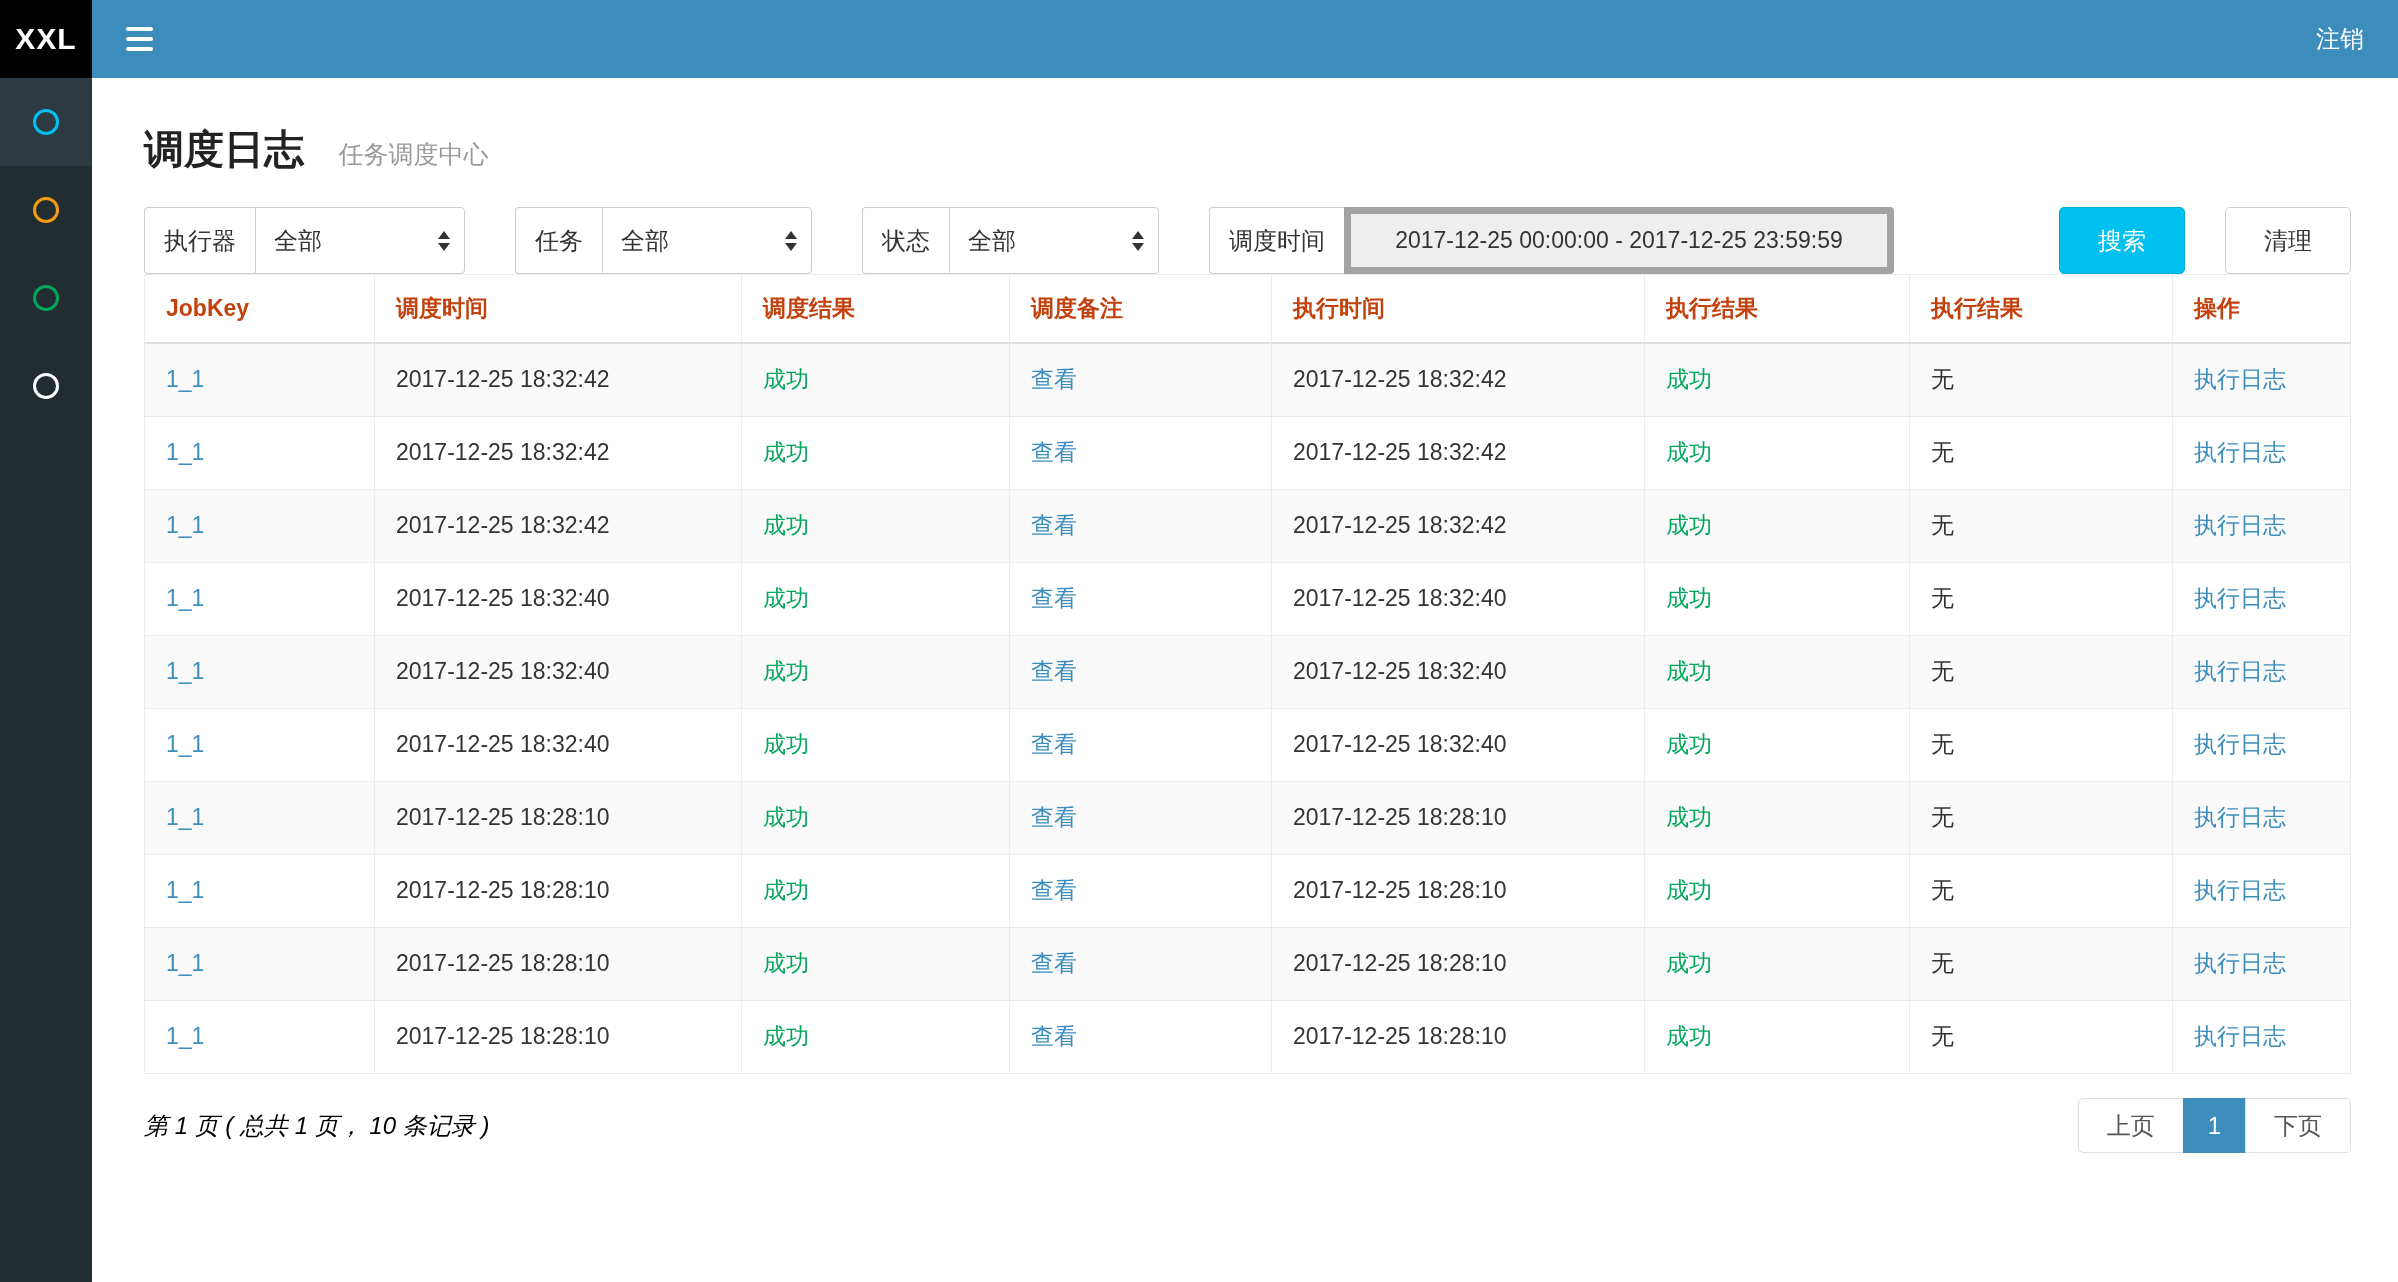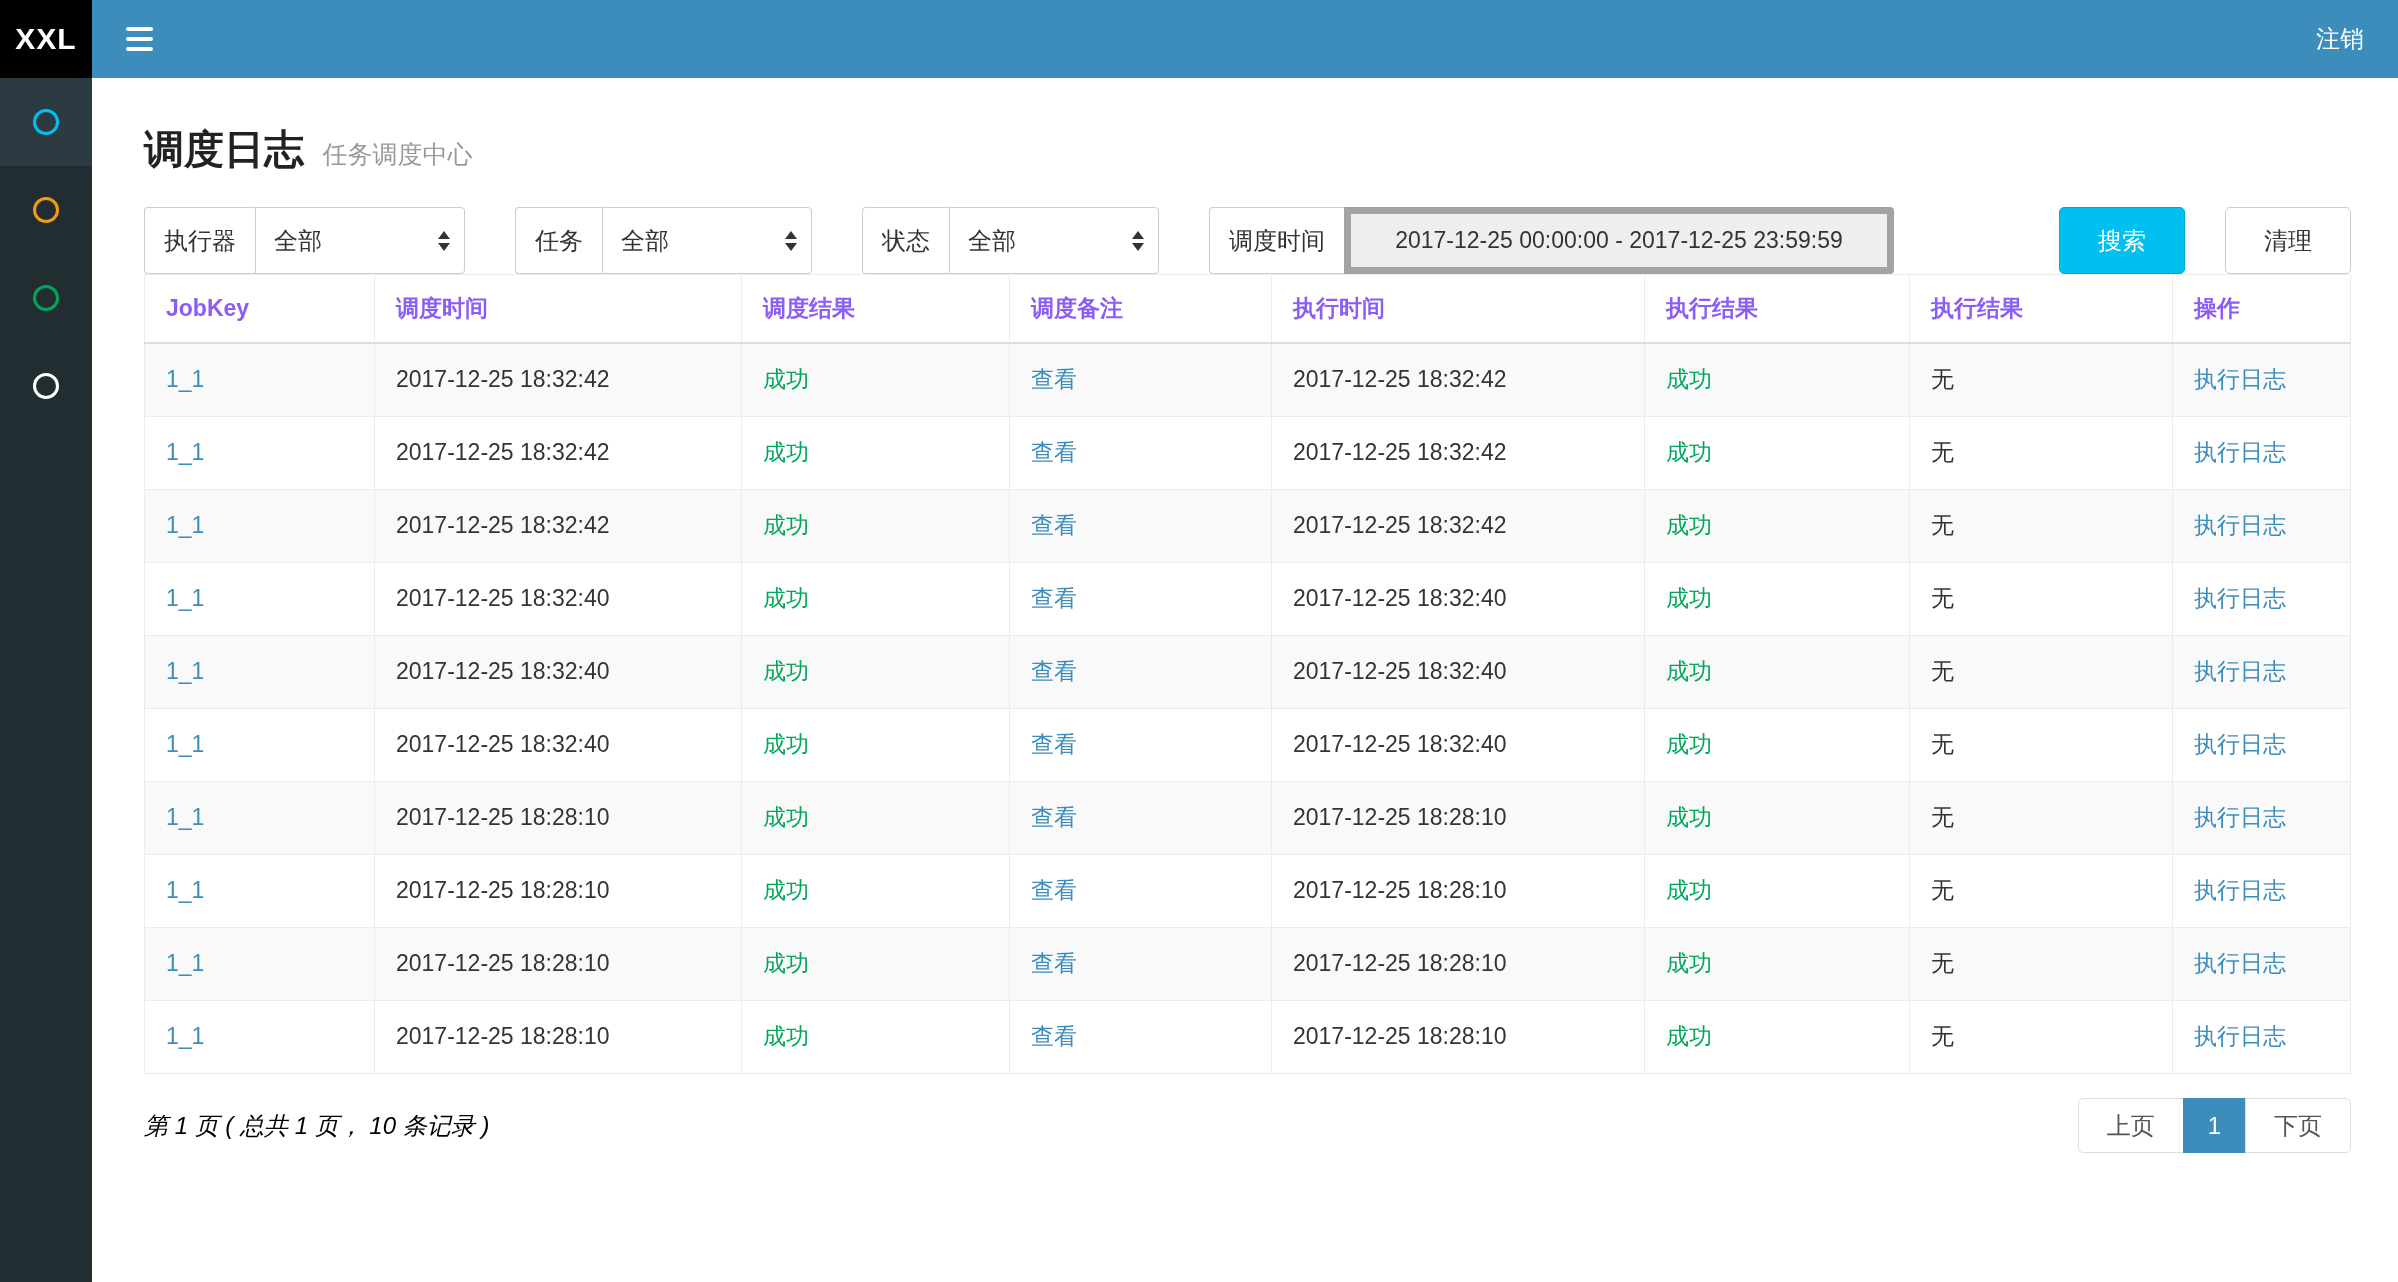--- a/index.html
+++ b/index.html
@@ -23,21 +23,21 @@
   .sidebar { position:absolute; top:78px; left:0; bottom:0; width:92px; background:#222d32; }
   .side-item { height:88px; display:flex; align-items:center; justify-content:center; cursor:pointer; }
   .side-item.active { background:#2c3b41; }
   .circle-icon { width:26px; height:26px; border:3px solid #fff; border-radius:50%; display:block; }
 
   
   .content { position:absolute; top:78px; left:92px; right:0; bottom:0; padding:20px 47px 0 52px; background:#fff; }
 
   .page-header { margin:24px 0 30px 0; }
   .page-title { font-size:40px; font-weight:700; color:#222; }
-  .page-subtitle { font-size:25px; color:#999; margin-left:14px; }
+  .page-subtitle { font-size:25px; color:#999; margin-left:30px; }
 
   
   .filters { display:flex; align-items:center; }
   .input-group { display:flex; height:67px; margin-right:50px; }
   .addon { display:flex; align-items:center; padding:0 19px; border:1px solid #ccc; border-right:0; background:#fff; font-size:24px; color:#333; border-radius:4px 0 0 4px; white-space:nowrap; }
   .selectbox { display:flex; align-items:center; justify-content:space-between; width:210px; border:1px solid #ccc; border-radius:0 4px 4px 0; padding:0 14px 0 18px; background:#fff; font-size:24px; cursor:pointer; }
   .stepper { display:flex; flex-direction:column; gap:4px; margin-left:10px; }
   .stepper .up { width:0; height:0; border-left:6px solid transparent; border-right:6px solid transparent; border-bottom:8px solid #333; }
   .stepper .down { width:0; height:0; border-left:6px solid transparent; border-right:6px solid transparent; border-top:8px solid #333; }
   .date-input { width:550px; border:7px solid #a3a3a3; border-radius:0 4px 4px 0; background:#eee; display:flex; align-items:center; justify-content:center; padding:0 10px; font-size:23px; color:#333; white-space:nowrap; cursor:pointer; }
@@ -48,21 +48,21 @@
 
   
   .length-row { display:flex; align-items:center; margin:26px 0 30px 0; font-size:24px; gap:14px; }
   .selectbox.small { width:84px; height:54px; padding:0 10px 0 16px; font-size:22px; border-radius:4px; border:1px solid #ccc; }
   .selectbox.small .stepper .up { border-left-width:5px; border-right-width:5px; border-bottom-width:7px; }
   .selectbox.small .stepper .down { border-left-width:5px; border-right-width:5px; border-top-width:7px; }
 
   
   .log-table { width:100%; border-collapse:collapse; font-size:23px; table-layout:fixed; }
   .log-table th, .log-table td { border:1px solid #ececec; text-align:left; overflow:hidden; white-space:nowrap; }
-  .log-table th { padding:20px 18px 20px 21px; font-weight:bold; line-height:27px; border-bottom:2px solid #ddd; color:#8b5cf6; }
+  .log-table th { padding:20px 18px 20px 21px; font-weight:bold; line-height:27px; border-bottom:2px solid #ddd; color:#c2410c; }
   .log-table td { padding:22px 18px 23px 21px; line-height:27px; }
   .log-table tbody tr:nth-child(odd) { background:#f9f9f9; }
   .log-table th:nth-child(1) { width:230px; }
   .log-table th:nth-child(2) { width:367px; }
   .log-table th:nth-child(3) { width:268px; }
   .log-table th:nth-child(4) { width:262px; }
   .log-table th:nth-child(5) { width:373px; }
   .log-table th:nth-child(6) { width:265px; }
   .log-table th:nth-child(7) { width:263px; }
   .link { color:#3c8dbc; cursor:pointer; }

